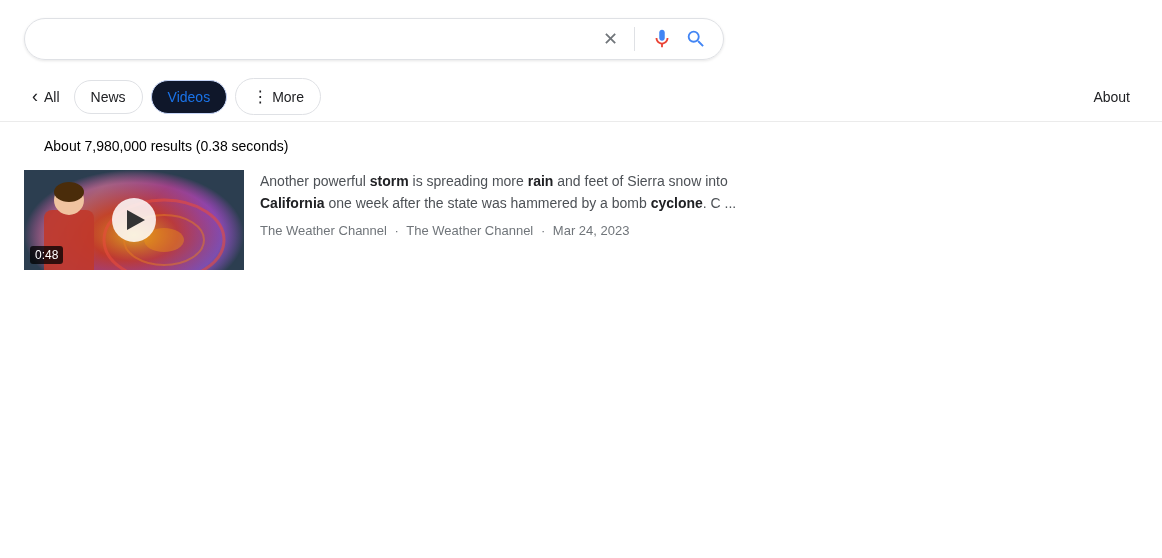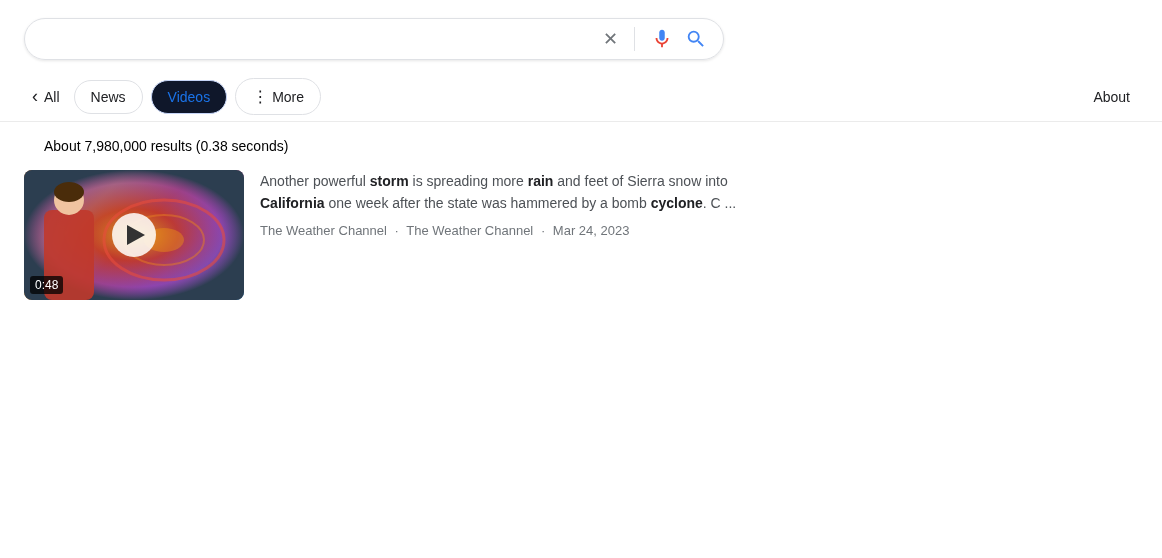--- a/index.html
+++ b/index.html
@@ -153,22 +153,22 @@
     .result-body {
       display: flex;
       gap: 16px;
       align-items: flex-start;
     }
 
     .thumbnail-container {
       position: relative;
       width: 220px;
       min-width: 220px;
-      height: 130px;
-      border-radius: 8px;
+      height: 100px;
+      border-radius: 0;
       overflow: hidden;
       cursor: pointer;
       flex-shrink: 0;
     }
 
     .thumbnail-bg {
       width: 100%;
       height: 100%;
       background: linear-gradient(135deg, #8B4513 0%, #DAA520 30%, #c0392b 50%, #8e44ad 70%, #2980b9 100%);
       display: flex;

